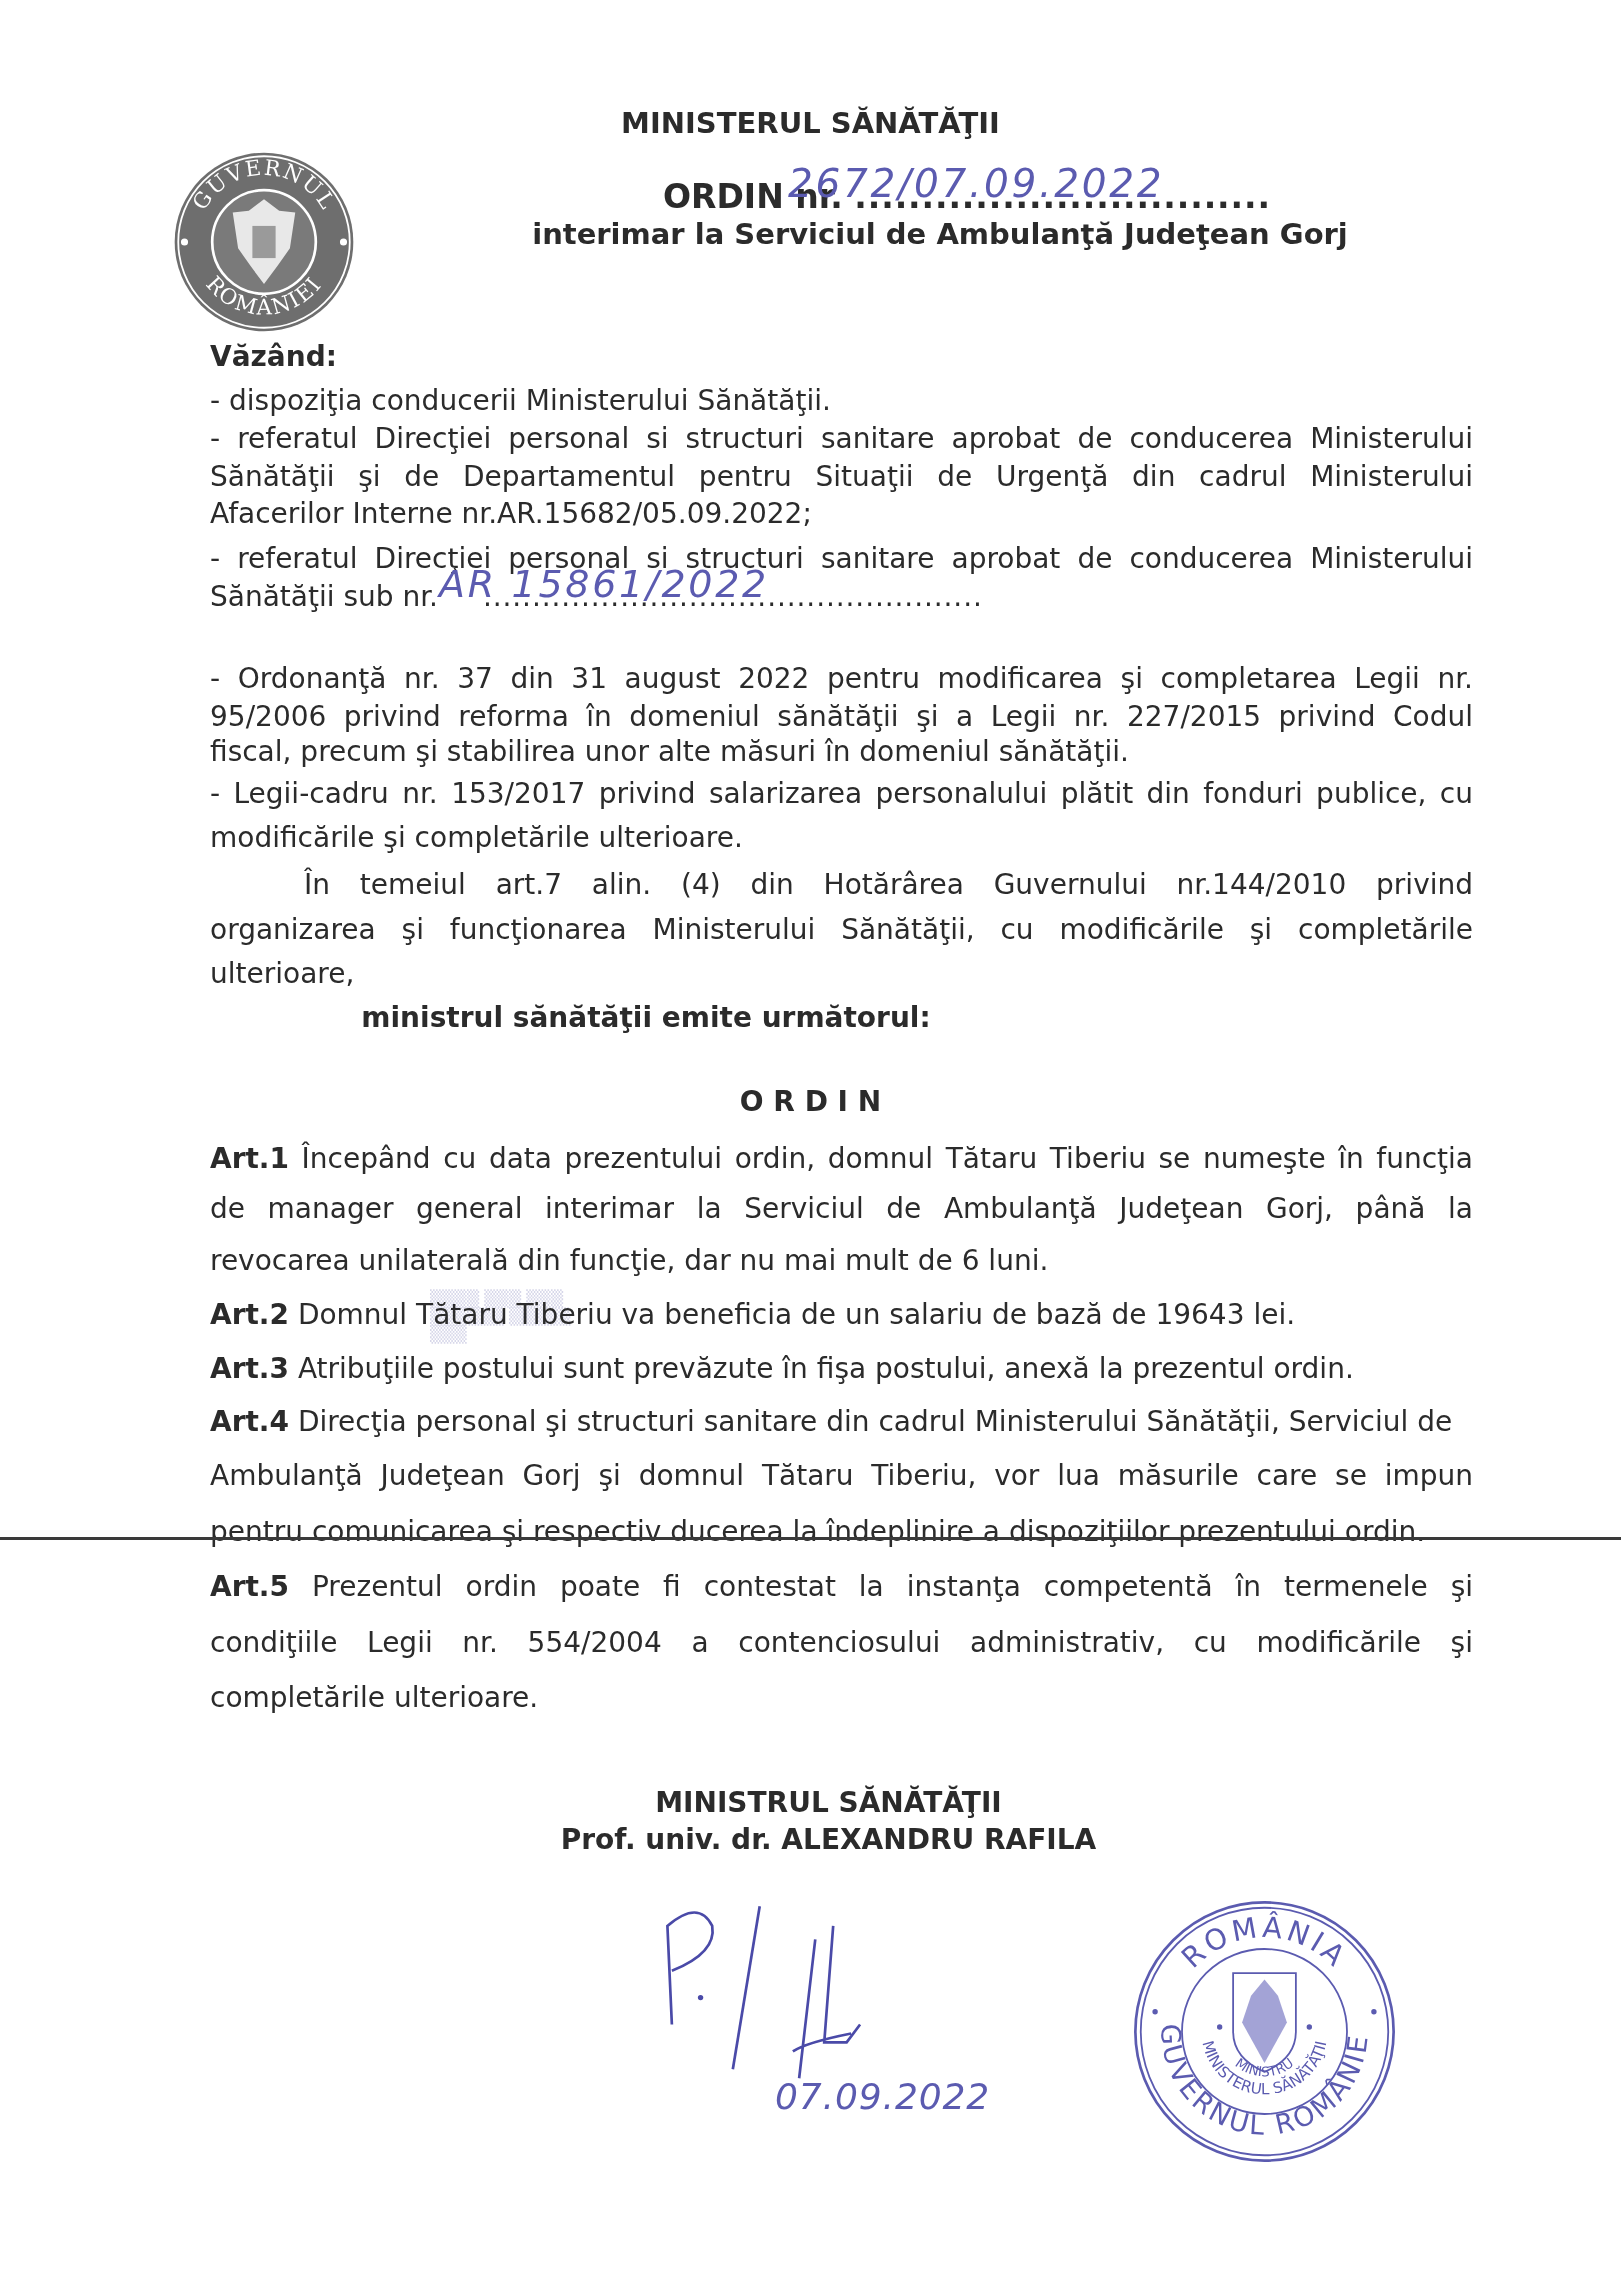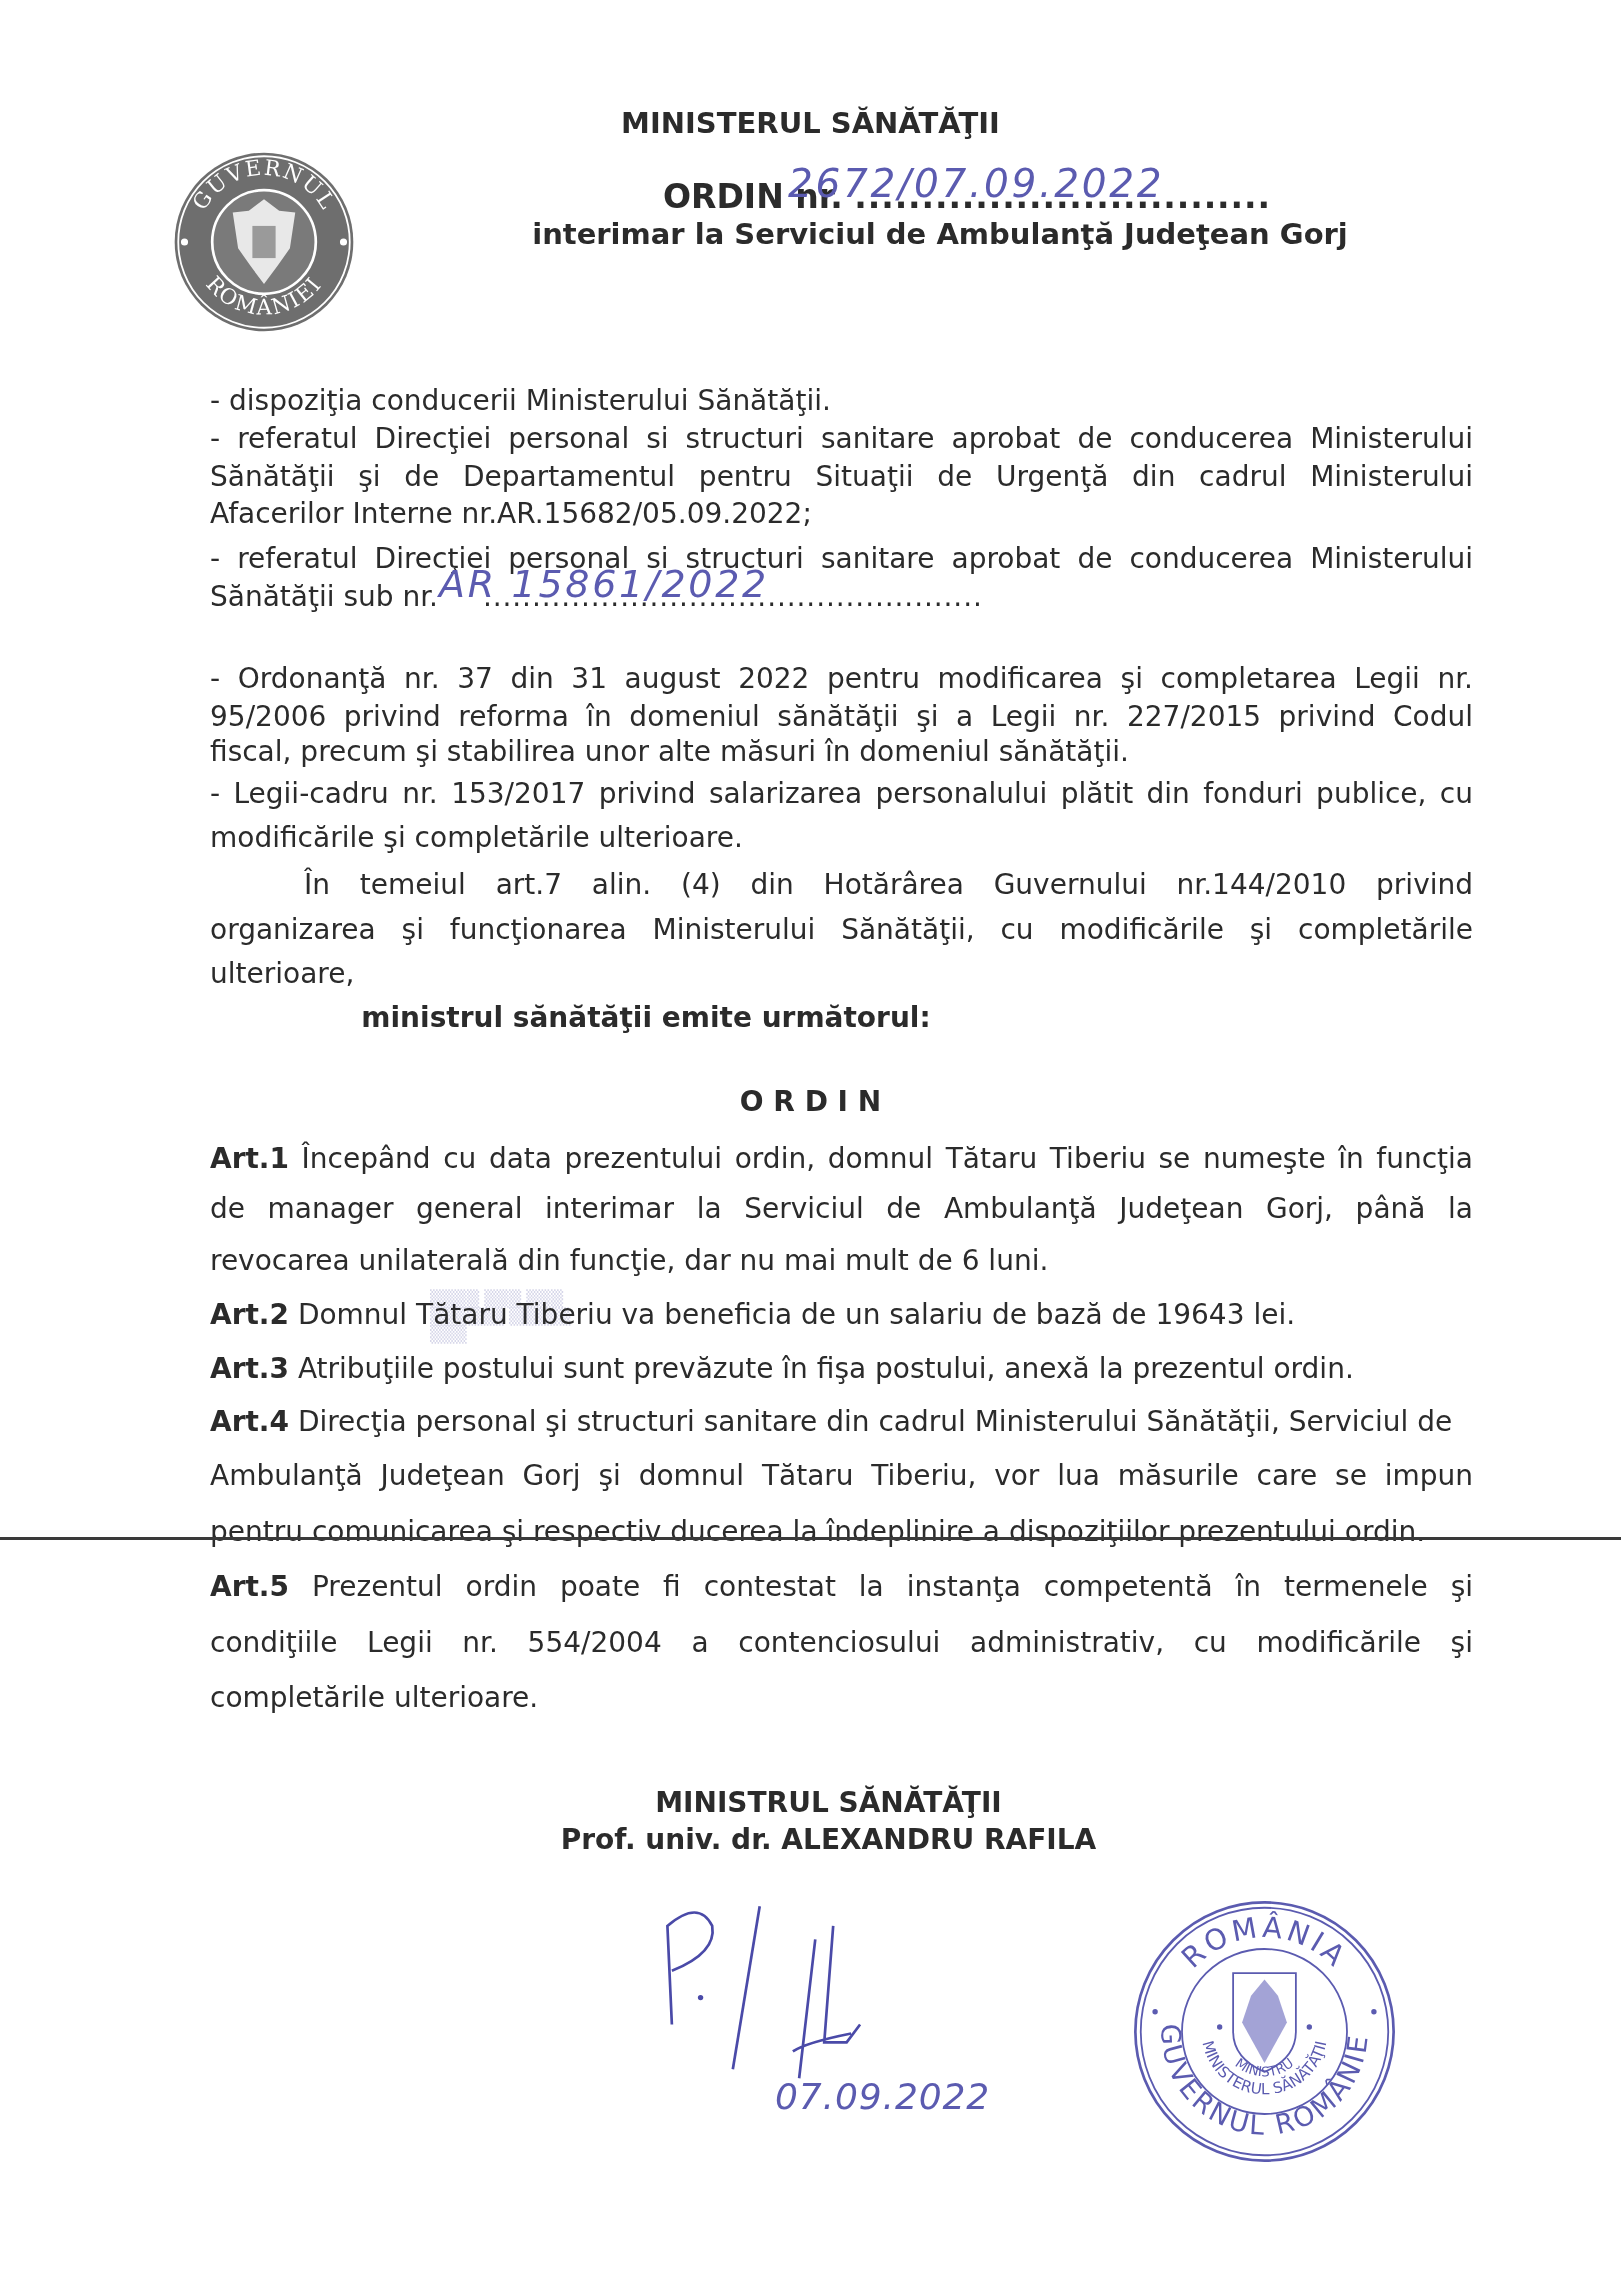--- a/index.html
+++ b/index.html
@@ -43,20 +43,21 @@
   <div class="abs bold" style="left:663px; top:177px; font-size:33px; white-space:nowrap;">
     <span>ORDIN nr.</span>
     <span class="dots">...............................</span>
   </div>
   <div class="abs hand" style="left:788px; top:161px; font-size:39px;">2672/07.09.2022</div>
 
   <div class="abs center bold" style="left:367px; width:1146px; top:215px; font-size:29px; line-height:38px;">
     <div>interimar la Serviciul de Ambulanţă Judeţean  Gorj</div>
   </div>
 
+  <div class="line bold" style="top:339px;">Văzând:</div>
   <div class="line" style="top:383px;">- dispoziţia conducerii Ministerului Sănătăţii.</div>
   <div class="line just" style="top:421px;">- referatul Direcţiei personal si structuri sanitare aprobat de conducerea Ministerului</div>
   <div class="line just" style="top:459px;">Sănătăţii şi de Departamentul pentru Situaţii de Urgenţă din cadrul Ministerului</div>
   <div class="line" style="top:496px;">Afacerilor Interne nr.AR.15682/05.09.2022;</div>
   <div class="line just" style="top:541px;"> - referatul Direcţiei personal si structuri sanitare aprobat de conducerea Ministerului</div>
   <div class="line" style="top:579px;">
     <span>Sănătăţii sub nr.</span>
     <span class="dots" style="margin-left:36px;">...................................................</span>
   </div>
   <div class="abs hand" style="left:439px; top:562px; font-size:38px;">AR 15861/2022</div>

